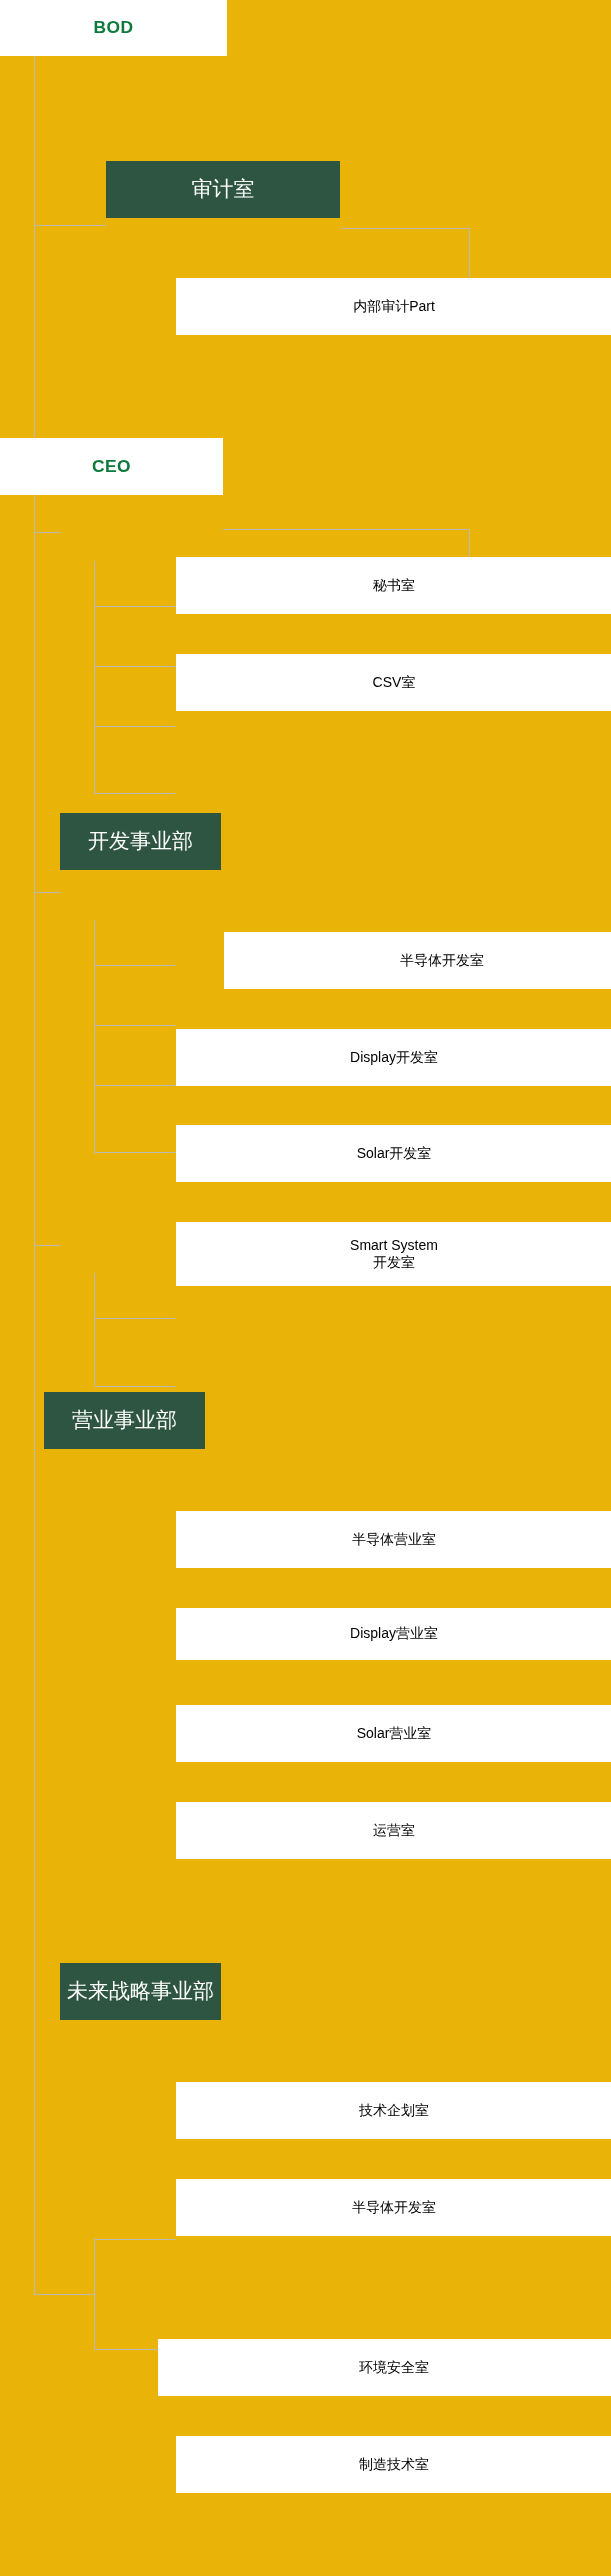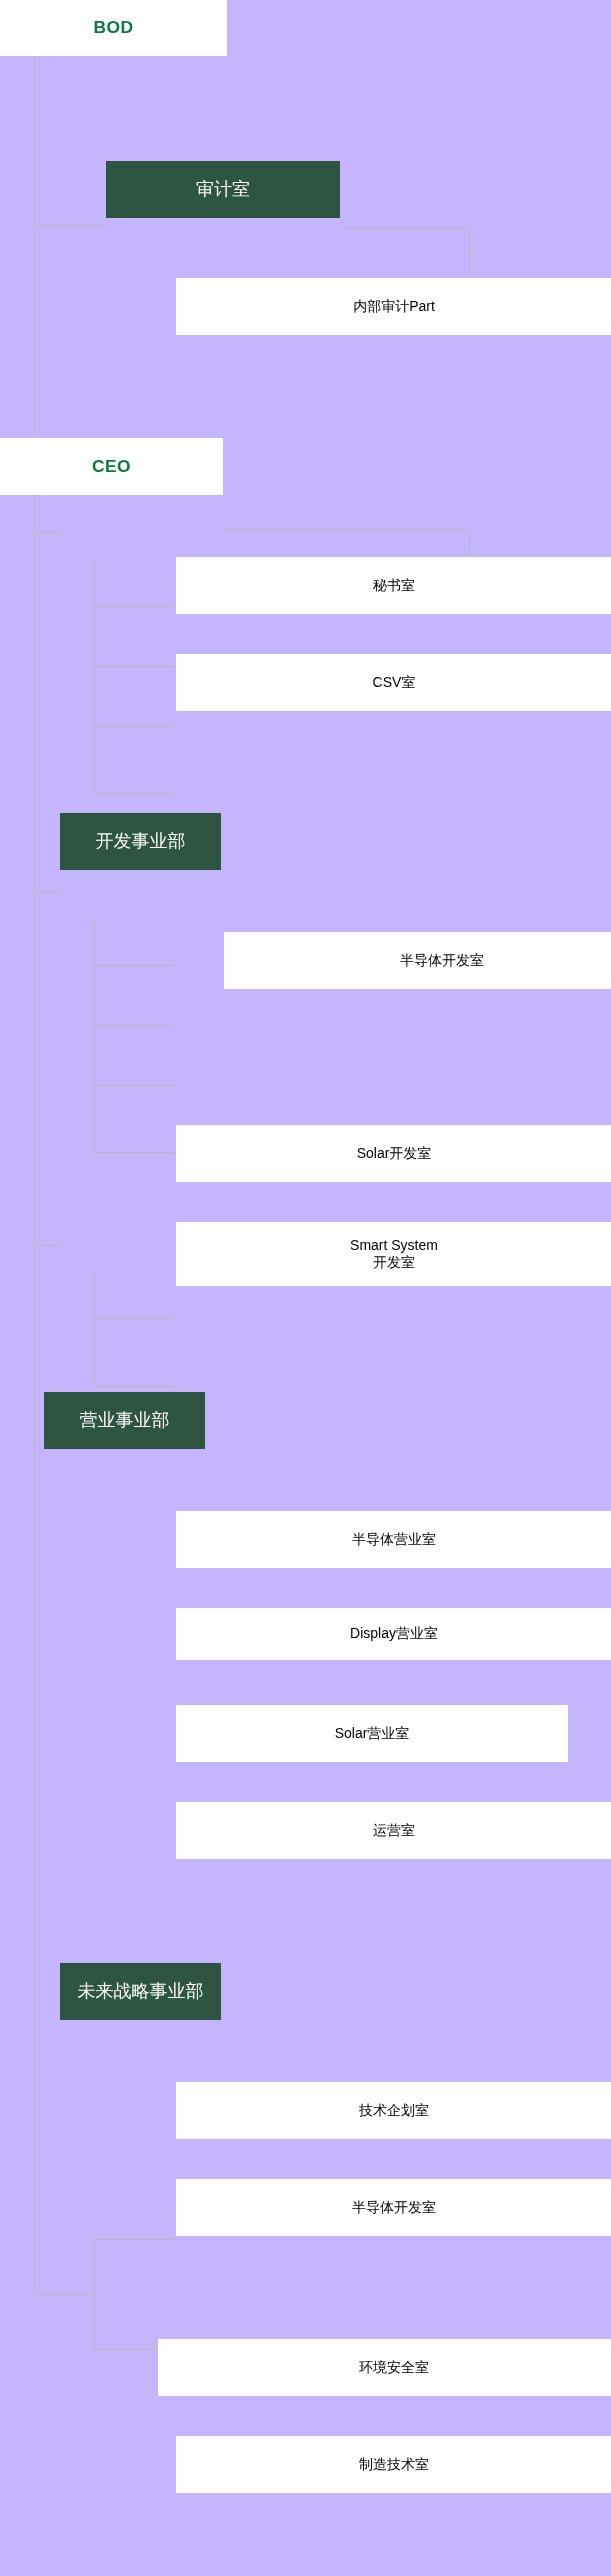--- a/index.html
+++ b/index.html
@@ -1,23 +1,23 @@
 <!DOCTYPE html>
 <html style="font-size:14.6px"><head>
 <meta charset="utf-8">
 <style>
   html,body{margin:0;padding:0;background:#000;}
   body{font-family:"Liberation Sans","DejaVu Sans",sans-serif;}
-  #stage{position:relative;width:612px;height:2576px;background:#c4b5fd;overflow:hidden;}
+  #stage{position:relative;width:612px;height:2576px;background:#eab308;overflow:hidden;}
 
   .box{position:absolute;display:flex;align-items:center;justify-content:center;
        text-align:center;box-sizing:border-box;line-height:1.25;}
   .white{background:#ffffff;color:#000000;font-size:14px;font-weight:400;}
   .white.accent{color:#0b7a3b;font-weight:bold;font-size:17.4px;letter-spacing:0.5px;}
-  .green{background:#2d5541;color:#ffffff;font-size:18px;font-weight:500;}
+  .green{background:#2d5541;color:#ffffff;font-size:21px;font-weight:500;}
   .line{position:absolute;background:#b9b9b9;}
   .vline{width:0.9px;}
   .hline{height:0.9px;}
 </style>
 </head>
 <body>
 
 <div id="stage">
 
   <div class="line vline" style="left: 34px; top: 51px; height: 2243px; width: 0.9px;"></div>
@@ -82,20 +82,23 @@
   </div>
 
   <div class="box green" style="left: 60px; top: 813px; width: 161px; height: 57px;">
     <span>开发事业部</span>
   </div>
 
   <div class="box white" style="left: 176px; top: 932px; width: 436px; height: 57px; margin-left: 48px;">
     <span>半导体开发室</span>
   </div>
 
+  <div class="box white" style="left: 176px; top: 1029px; width: 436px; height: 57px;">
+    <span>Display开发室</span>
+  </div>
 
   <div class="box white" style="left: 176px; top: 1125px; width: 436px; height: 57px;">
     <span>Solar开发室</span>
   </div>
 
   <div class="box white" style="left: 176px; top: 1222px; width: 436px; height: 64px; flex-direction: column;">
     <span>Smart System</span>
     <span>开发室</span>
   </div>
 
@@ -104,21 +107,21 @@
   </div>
 
   <div class="box white" style="left: 176px; top: 1511px; width: 436px; height: 57px;">
     <span>半导体营业室</span>
   </div>
 
   <div class="box white" style="left: 176px; top: 1608px; width: 436px; height: 52px;">
     <span>Display营业室</span>
   </div>
 
-  <div class="box white" style="left: 176px; top: 1705px; width: 392px; height: 57px;">
+  <div class="box white" style="left: 176px; top: 1705px; width: 436px; height: 57px;">
     <span>Solar营业室</span>
   </div>
 
   <div class="box green" style="left: 60px; top: 1963px; width: 161px; height: 57px;">
     <span>未来战略事业部</span>
   </div>
 
   <div class="box white" style="left: 176px; top: 1802px; width: 436px; height: 57px;">
     <span>运营室</span>
   </div>

